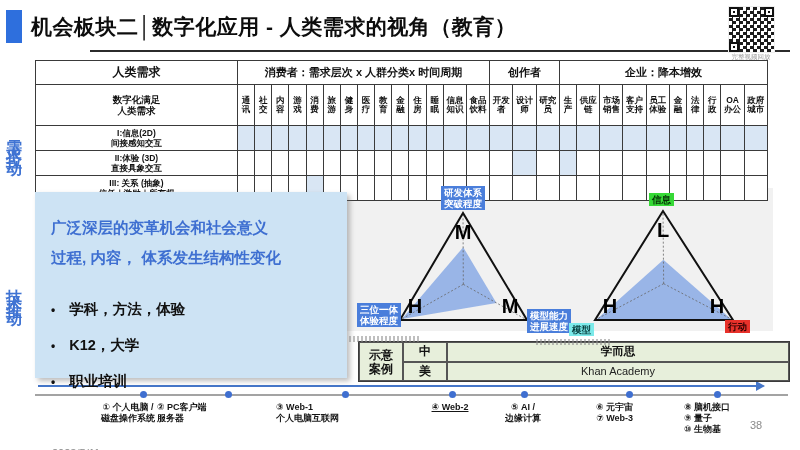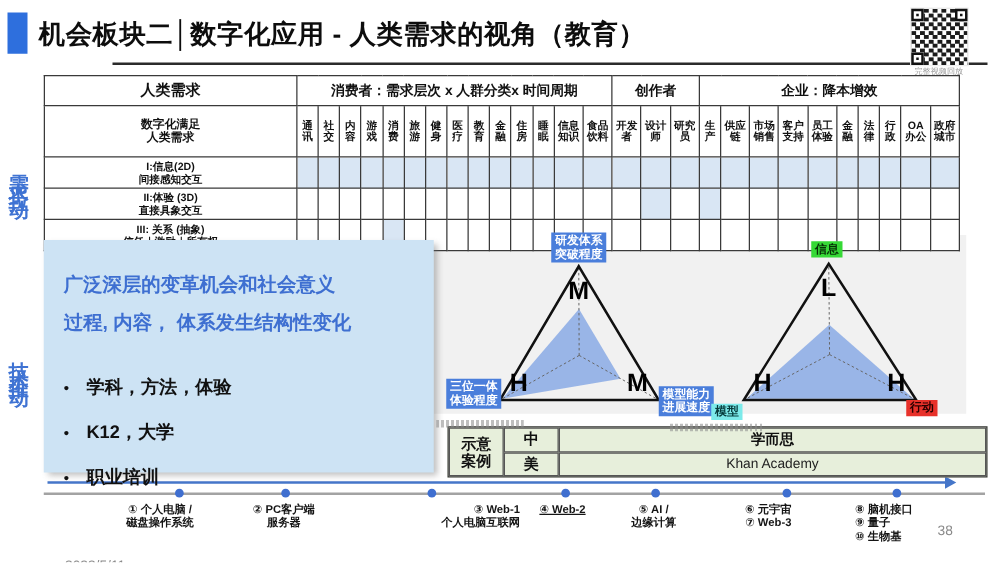--- a/index.html
+++ b/index.html
@@ -332,25 +332,25 @@
   </div>
 
   <div class="arrow-line"></div>
   <div class="arrow-head"></div>
   <div class="tl-line"></div>
   <div id="timeline">
       <div class="tl-item" style="left: 58px; width: 140px; text-align: center;">
         <div>① 个人电脑 /</div>
         <div>磁盘操作系统</div>
       </div>
-      <div class="tl-item" style="left: 157px; width: 140px; text-align: center;">
+      <div class="tl-item" style="left: 157px; width: 140px; ">
         <div>② PC客户端</div>
         <div>服务器</div>
       </div>
-      <div class="tl-item" style="left: 276px; width: 140px; text-align: right;">
+      <div class="tl-item" style="left: 276px; width: 140px; text-align: left;">
         <div>③ Web-1</div>
         <div>个人电脑互联网</div>
       </div>
       <div class="tl-item" style="left: 380px; width: 140px; text-align: center; text-decoration: underline;">
         <div>④ Web-2</div>
       </div>
       <div class="tl-item" style="left: 453px; width: 140px; text-align: center;">
         <div>⑤ AI /</div>
         <div>边缘计算</div>
       </div>

